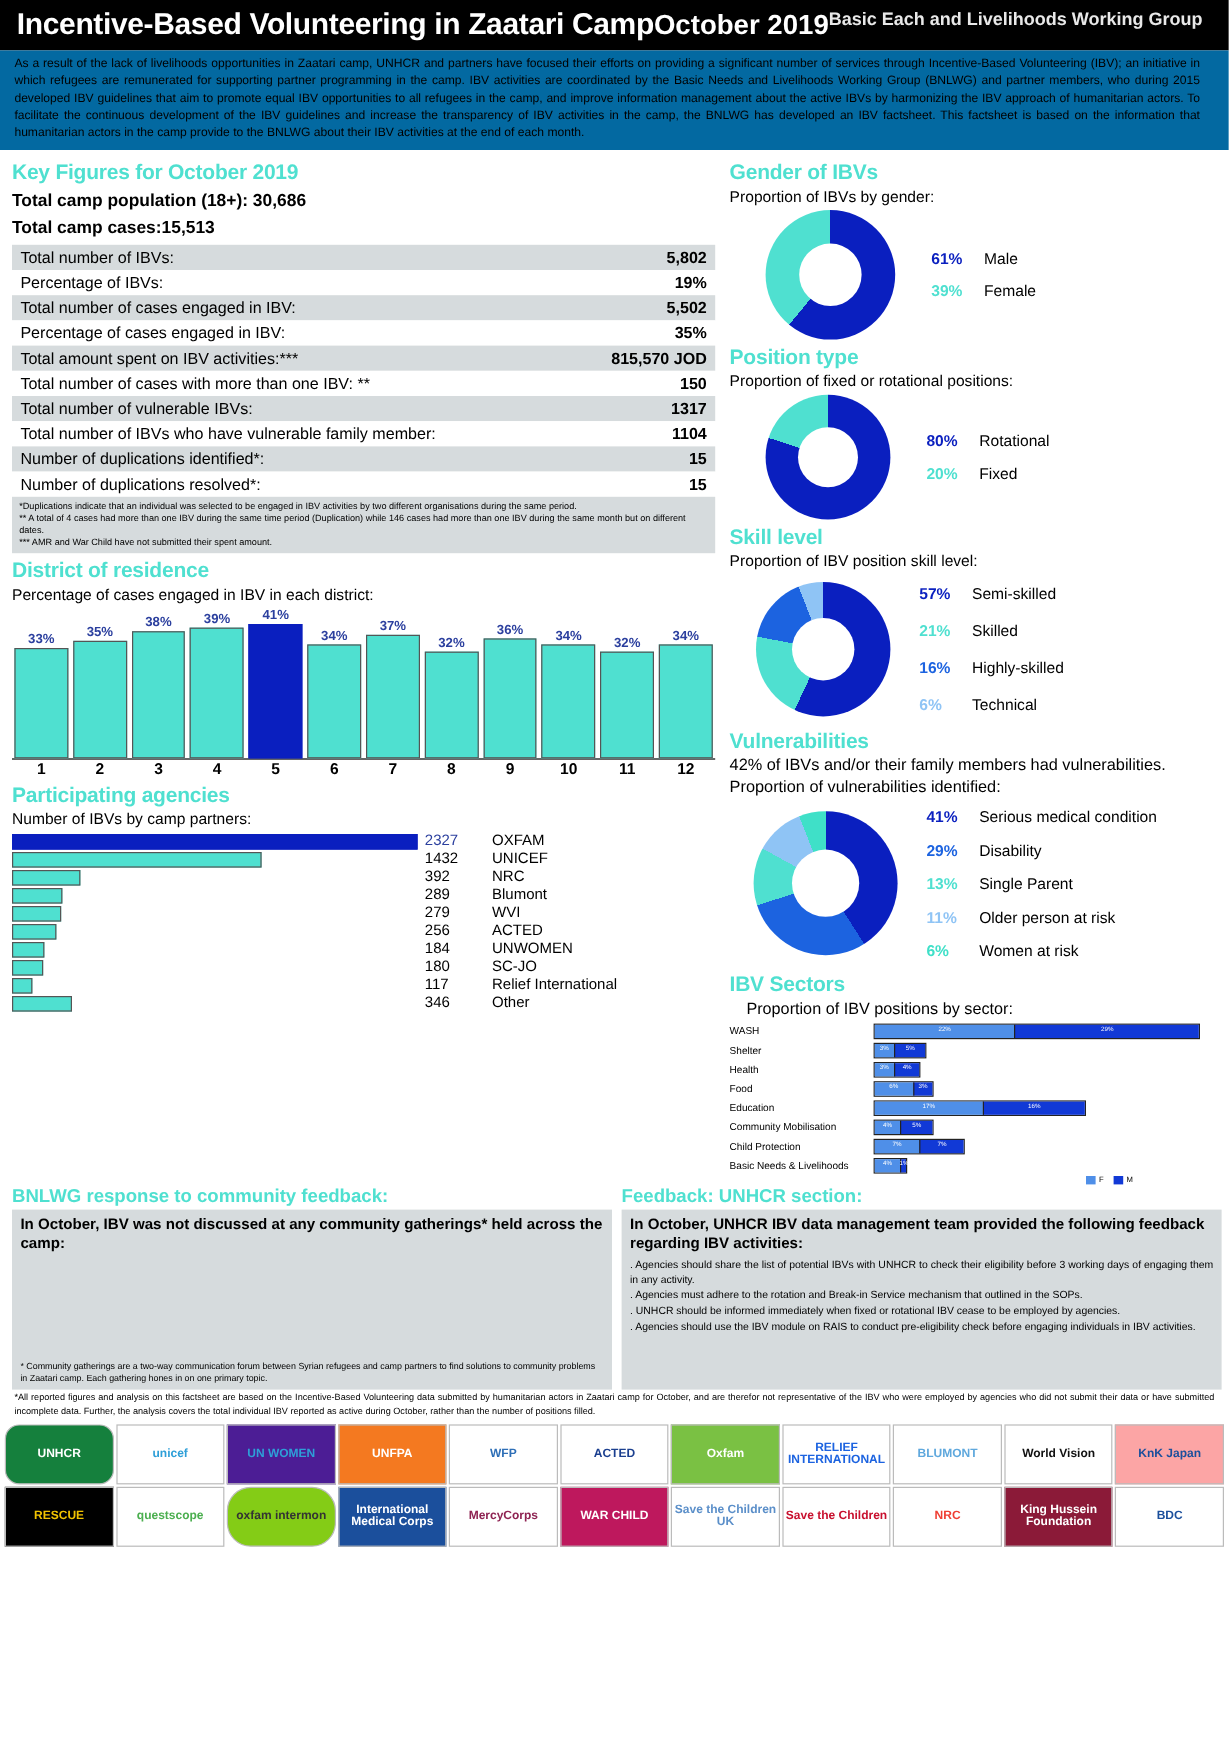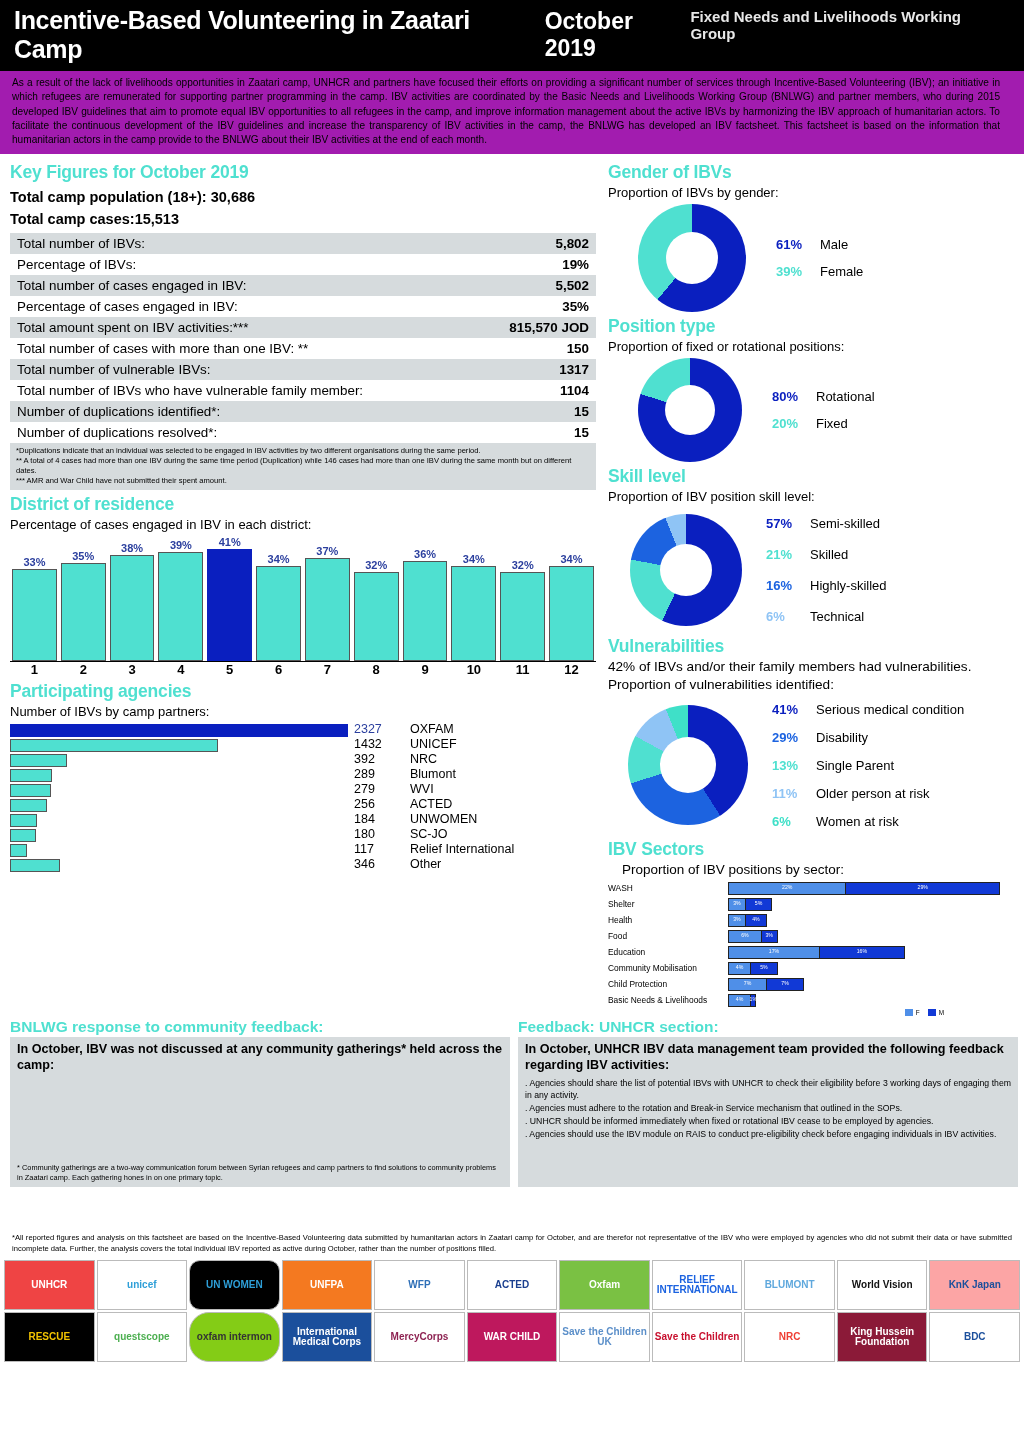--- a/index.html
+++ b/index.html
@@ -17,21 +17,21 @@
     background: #000; color: #fff;
     padding: 6px 14px 7px 14px;
     display: flex; 
   }
   .header-row1 { display: flex; justify-content: space-between; align-items: baseline; }
   .hdr-title { font-size: 25px; font-weight: bold; letter-spacing: -0.3px; }
   .hdr-date { font-size: 23px; font-weight: bold; }
   .hdr-sub { font-size: 15px; font-weight: bold; margin-top: 2px; color:#e8e8e8; }
 
   .intro {
-    background: #a21caf;
+    background: #0369a1;
     font-size: 10.1px; line-height: 1.42;
     padding: 5px 24px 6px 12px;
     text-align: justify;
   }
 
   
   .cols { display: flex; padding: 0; }
   .col-left { width: 604px; padding: 4px 8px 0 10px; }
   .col-right { width: 420px; padding: 4px 6px 0 4px; }
 
@@ -115,39 +115,39 @@
   
   .feedback { display: flex; padding: 0 6px 0 10px; margin-top: 2px; gap: 8px; }
   .fb-col { flex: 1; }
   .fb-title { color: #4fe0d0; font-size: 15.5px; font-weight: bold; margin-bottom: 1px; }
   .fb-box { background: #d6dbdd; padding: 5px 7px 4px 7px; height: 150px; position: relative; }
   .fb-lead { font-size: 12.6px; font-weight: bold; line-height: 1.25; }
   .fb-bullets { margin-top: 3px; }
   .fb-bullet { font-size: 8.7px; line-height: 1.38; text-align: justify; margin-bottom: 1px; }
   .fb-foot { font-size: 7.4px; line-height: 1.38; position: absolute; bottom: 4px; left: 7px; right: 7px; }
 
-  .global-note { font-size: 7.6px; line-height: 1.38; padding: 2px 12px 4px 12px; text-align: justify; margin-top: 44px; }
+  .global-note { font-size: 7.6px; line-height: 1.38; padding: 2px 12px 4px 12px; text-align: justify; }
 
   
   .logos { padding: 2px 4px 4px 4px; }
   .logo-row { display: flex; gap: 2px; height: 50px; margin-bottom: 2px; }
   .logo { flex: 1; border: 1px solid #bbb; display: flex; align-items: center; justify-content: center;
           font-size: 10px; font-weight: bold; overflow: hidden; text-align: center; line-height: 1.05; }
 </style>
 </head>
 <body>
 
 <div class="page">
 
   <div class="header">
     <div class="header-row1">
       <div class="hdr-title">Incentive-Based Volunteering in Zaatari Camp</div>
       <div class="hdr-date">October 2019</div>
     </div>
-    <div class="hdr-sub">Fixed Needs and Livelihoods Working Group</div>
+    <div class="hdr-sub">Basic Each and Livelihoods Working Group</div>
   </div>
 
   <div class="intro">As a result of the lack of livelihoods opportunities in Zaatari camp, UNHCR and partners have focused their efforts on providing a significant number of services through Incentive-Based Volunteering (IBV); an initiative in which refugees are remunerated for supporting partner programming in the camp. IBV activities are coordinated by the Basic Needs and Livelihoods Working Group (BNLWG) and partner members, who during 2015 developed IBV guidelines that aim to promote equal IBV opportunities to all refugees in the camp, and improve information management about the active IBVs by harmonizing the IBV approach of humanitarian actors. To facilitate the continuous development of the IBV guidelines and increase the transparency of IBV activities in the camp, the BNLWG has developed an IBV factsheet. This factsheet is based on the information that humanitarian actors in the camp provide to the BNLWG about their IBV activities at the end of each month.</div>
 
   <div class="cols">
 
     <div class="col-left">
 
       <div class="sec-title">Key Figures for October 2019</div>
       <div class="kf-line">Total camp population (18+): 30,686</div>
@@ -559,23 +559,23 @@
             <div class="fb-bullet">. Agencies should use the IBV module on RAIS to conduct pre-eligibility check before engaging individuals in IBV activities.</div>
           </div>
       </div>
     </div>
   </div>
 
   <div class="global-note">*All reported figures and analysis on this factsheet are based on the Incentive-Based Volunteering data submitted by humanitarian actors in Zaatari camp for October, and are therefor not representative of the IBV who were employed by agencies who did not submit their data or have submitted incomplete data. Further, the analysis covers the total individual IBV reported as active during October, rather than the number of positions filled.</div>
 
   <div class="logos">
     <div class="logo-row">
-        <div class="logo" style="background: #ef4444; color: rgb(255, 255, 255);">UNHCR</div>
+        <div class="logo" style="background: #15803d; color: rgb(255, 255, 255); border-radius: 12px;">UNHCR</div>
         <div class="logo" style="background: rgb(255, 255, 255); color: rgb(46, 159, 216);">unicef</div>
-        <div class="logo" style="background: #000000; color: rgb(46, 159, 216); border-radius: 11px;">UN WOMEN</div>
+        <div class="logo" style="background: #4c1d95; color: rgb(46, 159, 216);">UN WOMEN</div>
         <div class="logo" style="background: rgb(244, 121, 32); color: rgb(255, 255, 255);">UNFPA</div>
         <div class="logo" style="background: rgb(255, 255, 255); color: rgb(46, 111, 183);">WFP</div>
         <div class="logo" style="background: rgb(255, 255, 255); color: rgb(27, 63, 143);">ACTED</div>
         <div class="logo" style="background: rgb(122, 193, 67); color: rgb(255, 255, 255);">Oxfam</div>
         <div class="logo" style="background: rgb(255, 255, 255); color: rgb(28, 99, 224);">RELIEF INTERNATIONAL</div>
         <div class="logo" style="background: rgb(255, 255, 255); color: rgb(95, 168, 221);">BLUMONT</div>
         <div class="logo" style="background: rgb(255, 255, 255); color: rgb(17, 17, 17);">World Vision</div>
         <div class="logo" style="background: #fca5a5; color: rgb(27, 79, 156);">KnK Japan</div>
       </div>
     <div class="logo-row">

